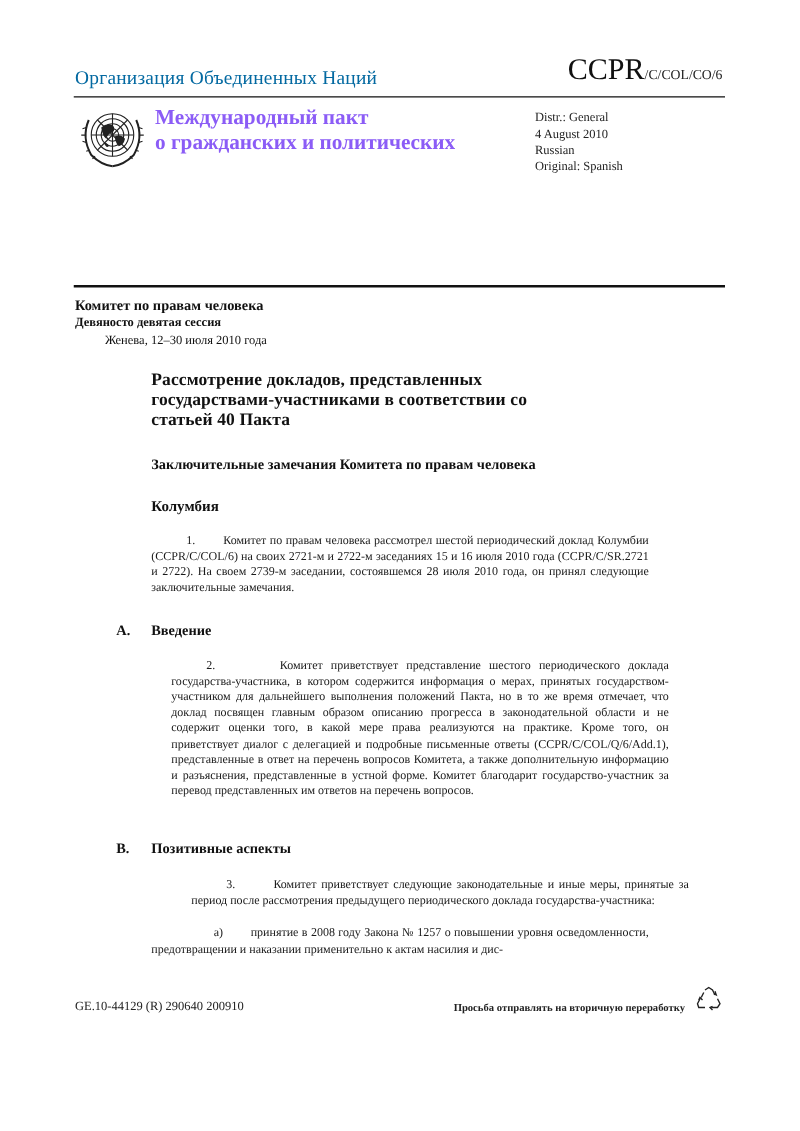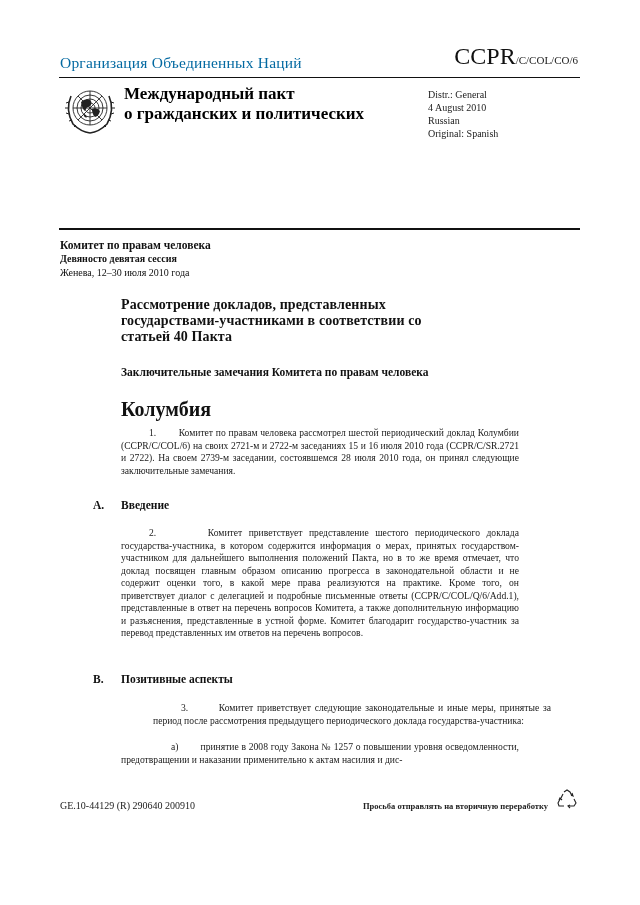--- a/index.html
+++ b/index.html
@@ -39,71 +39,71 @@
   .rule-mid { top: 228px; height: 2px; }
 
   
   .emblem { left: 63px; top: 82px; width: 54px; height: 54px; }
 
   .treaty-title {
     left: 124px; top: 84px;
     font-size: 17px;
     font-weight: bold;
     line-height: 20px;
-    color: #000000;
+    color: #8b5cf6;
   }
   .distr {
     left: 428px; top: 88px;
     font-size: 10px;
     line-height: 13px;
     color: #222;
   }
   .distr div { white-space: nowrap; }
 
   
   .committee {
     left: 60px; top: 238px;
     font-size: 11.5px;
     line-height: 14px;
   }
   .committee .c1 { font-weight: bold; font-size: 11.5px; }
   .committee .c2 { font-weight: bold; font-size: 10px; }
-  .committee .c3 { font-size: 10px; }
+  .committee .c3 { font-size: 10px; margin-left: 24px; }
 
   .doc-title {
     left: 121px; top: 297px;
     width: 400px;
     font-size: 14px;
     font-weight: bold;
     line-height: 16px;
     letter-spacing: 0.1px;
   }
   .subtitle {
     left: 121px; top: 366px;
     font-size: 11.5px;
     font-weight: bold;
     text-align: center;
   }
   .country {
     left: 121px; top: 398px;
-    font-size: 20px;
+    font-size: 12px;
     font-weight: bold;
   }
 
   .para {
     left: 121px;
     width: 398px;
     font-size: 9.6px;
     line-height: 12.5px;
     text-align: justify;
     text-indent: 28px;
     color: #1a1a1a;
   }
   .para-1 { top: 427px; }
-  .para-2 { top: 527px; }
+  .para-2 { top: 527px; margin-left: 16px; }
   .para-3 { top: 702px; margin-left: 32px; }
   .para-3a { top: 741px; text-indent: 28px; }
 
   .section-head {
     font-size: 11.5px;
     font-weight: bold;
   }
   .section-head .letter { position: absolute; left: 0; }
   .section-head .label { position: absolute; left: 28px; white-space: nowrap; }
   .sec-a { left: 93px; top: 499px; }

